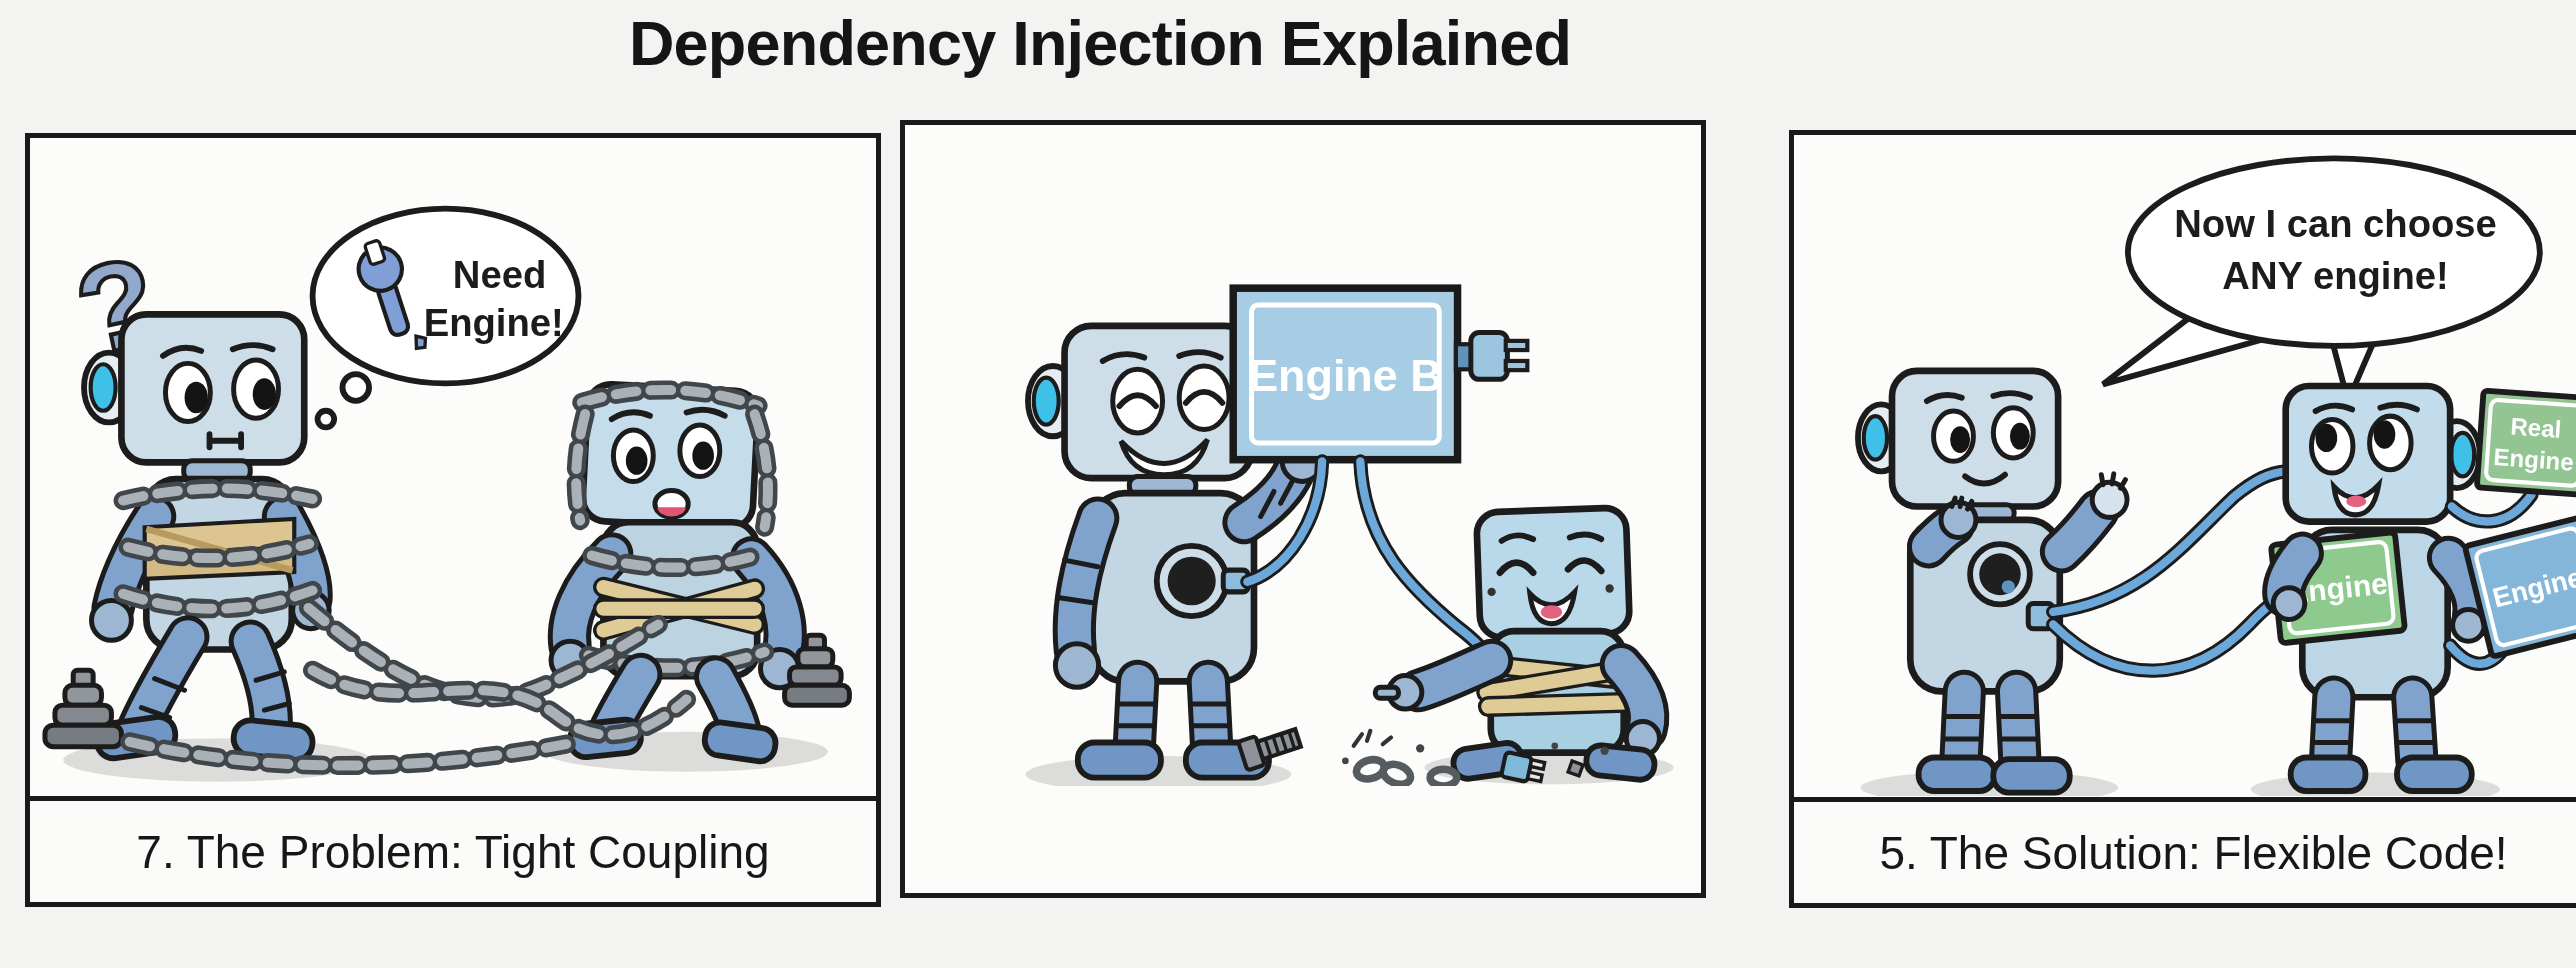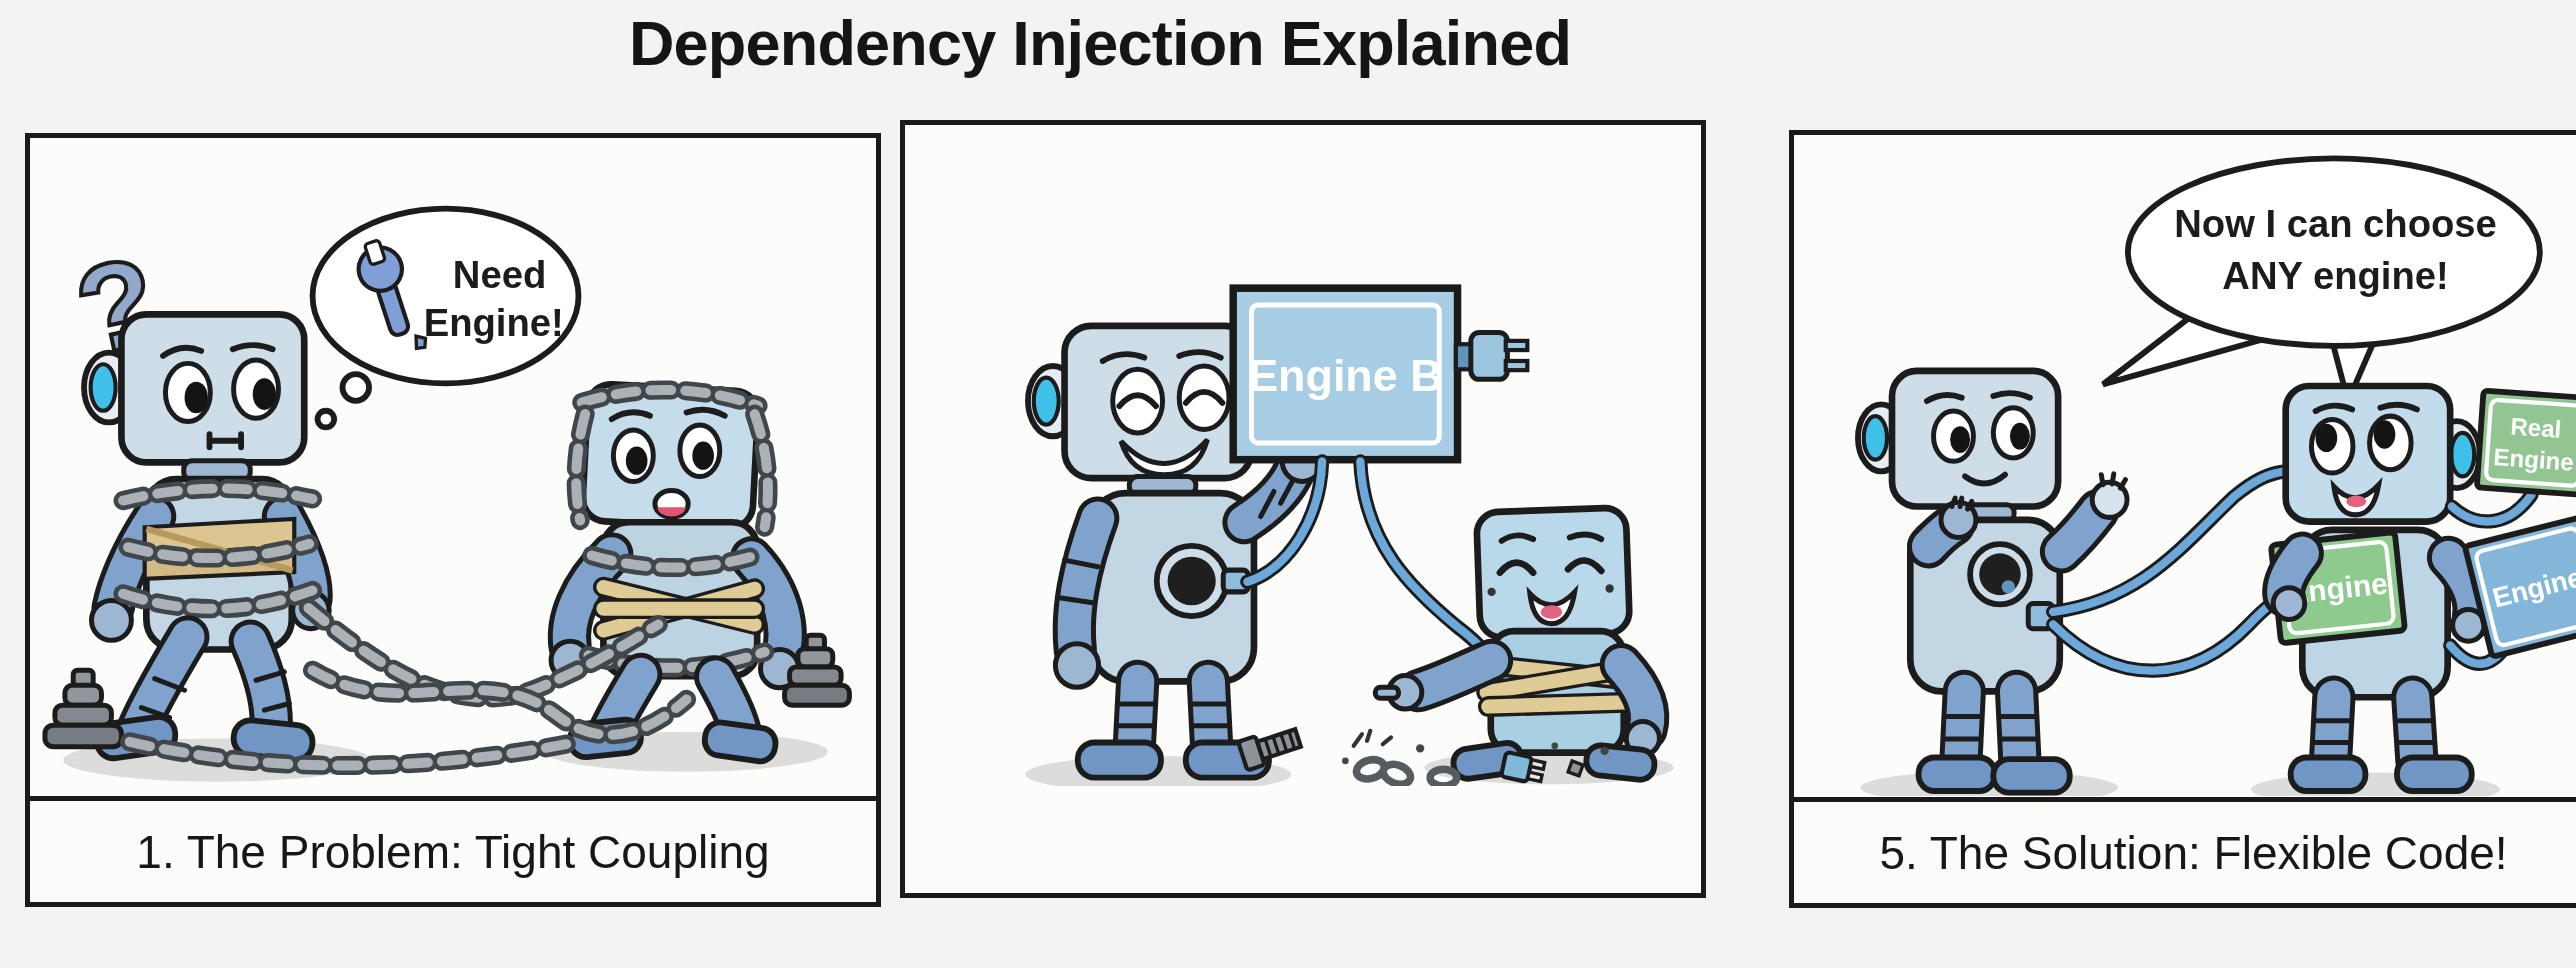--- a/index.html
+++ b/index.html
@@ -163,21 +163,21 @@
         <g>
           <path class="chain-u" d="M335 565 C 430 645, 520 700, 615 660 C 690 628, 730 600, 756 585"></path>
           <path class="chain-o" d="M335 565 C 430 645, 520 700, 615 660 C 690 628, 730 600, 756 585"></path>
           <path class="chain-u" d="M340 640 C 450 705, 545 625, 635 695 C 690 737, 745 715, 790 675"></path>
           <path class="chain-o" d="M340 640 C 450 705, 545 625, 635 695 C 690 737, 745 715, 790 675"></path>
           <path class="chain-u" d="M120 726 C 290 766, 480 762, 660 726"></path>
           <path class="chain-o" d="M120 726 C 290 766, 480 762, 660 726"></path>
         </g>
       </svg>
     </div>
-    <div class="panel-caption">1. The Problem: Tight Coupling</div>
+    <div class="panel-caption">7. The Problem: Tight Coupling</div>
   </div>
 
   <div class="panel p2">
     <div class="panel-art">
       <svg viewBox="0 0 958 790" preserveAspectRatio="none">
         <ellipse class="shadow" cx="305" cy="776" rx="160" ry="22"></ellipse>
         <ellipse class="shadow" cx="775" cy="768" rx="150" ry="20"></ellipse>
 
         <g>
           <ellipse cx="178" cy="330" rx="30" ry="42" fill="#e6edf2" stroke="#1c1c1c" stroke-width="7"></ellipse>

